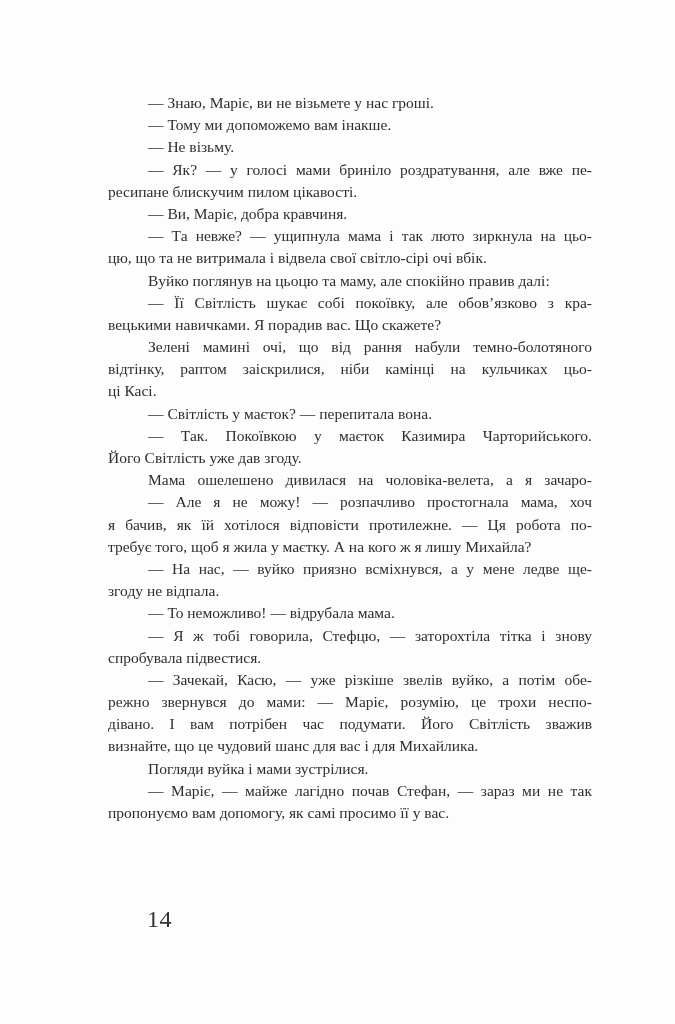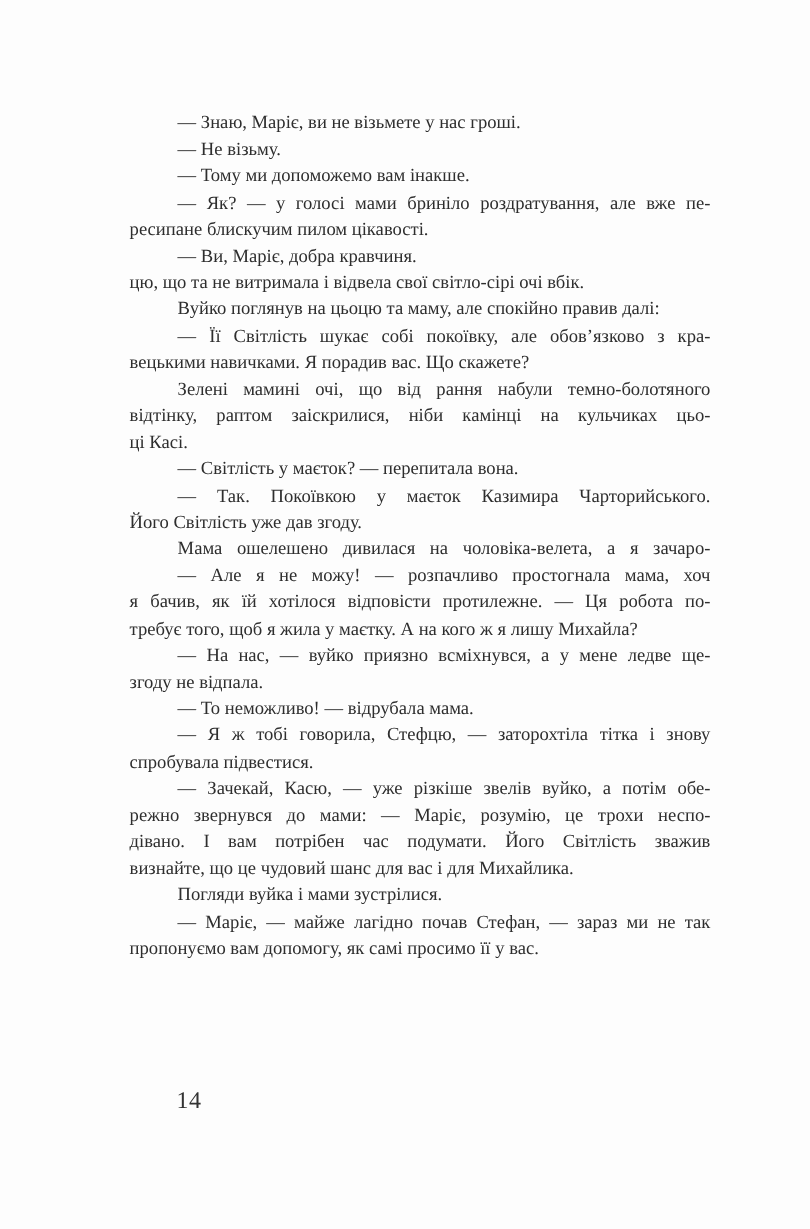--- a/index.html
+++ b/index.html
@@ -38,48 +38,49 @@
   .line.first {
     text-indent: 40px;
   }
   .line.last {
     text-align-last: left;
   }
   .page-number {
     position: absolute;
     left: 147px;
     top: 906px;
-    font-size: 20px;
+    font-size: 24px;
     line-height: 1.1;
     color: #333333;
     letter-spacing: 0.5px;
   }
 </style>
 </head>
 <body>
 
 <div class="book-page">
   <div class="text-block">
       <div class="para">
         <div class="line first last">— Знаю, Маріє, ви не візьмете у нас гроші.</div>
       </div>
       <div class="para">
-        <div class="line first last">— Не візьму.</div>
+        <div class="line first last">— Тому ми допоможемо вам інакше.</div>
       </div>
       <div class="para">
-        <div class="line first last">— Тому ми допоможемо вам інакше.</div>
+        <div class="line first last">— Не візьму.</div>
       </div>
       <div class="para">
         <div class="line first">— Як? — у голосі мами бриніло роздратування, але вже пе-</div>
         <div class="line last">ресипане блискучим пилом цікавості.</div>
       </div>
       <div class="para">
         <div class="line first last">— Ви, Маріє, добра кравчиня.</div>
       </div>
       <div class="para">
+        <div class="line first">— Та невже? — ущипнула мама і так люто зиркнула на цьо-</div>
         <div class="line last">цю, що та не витримала і відвела свої світло-сірі очі вбік.</div>
       </div>
       <div class="para">
         <div class="line first last">Вуйко поглянув на цьоцю та маму, але спокійно правив далі:</div>
       </div>
       <div class="para">
         <div class="line first">— Її Світлість шукає собі покоївку, але обов’язково з кра-</div>
         <div class="line last">вецькими навичками. Я порадив вас. Що скажете?</div>
       </div>
       <div class="para">

